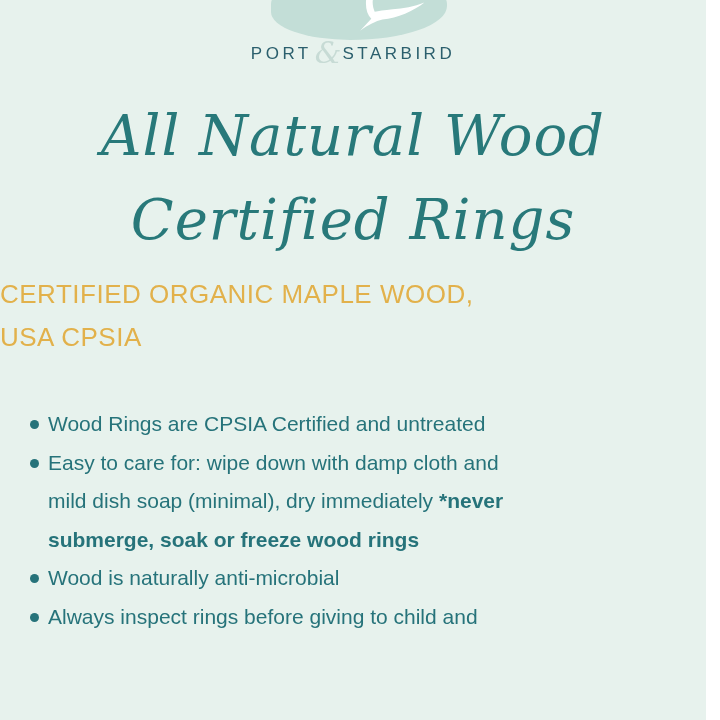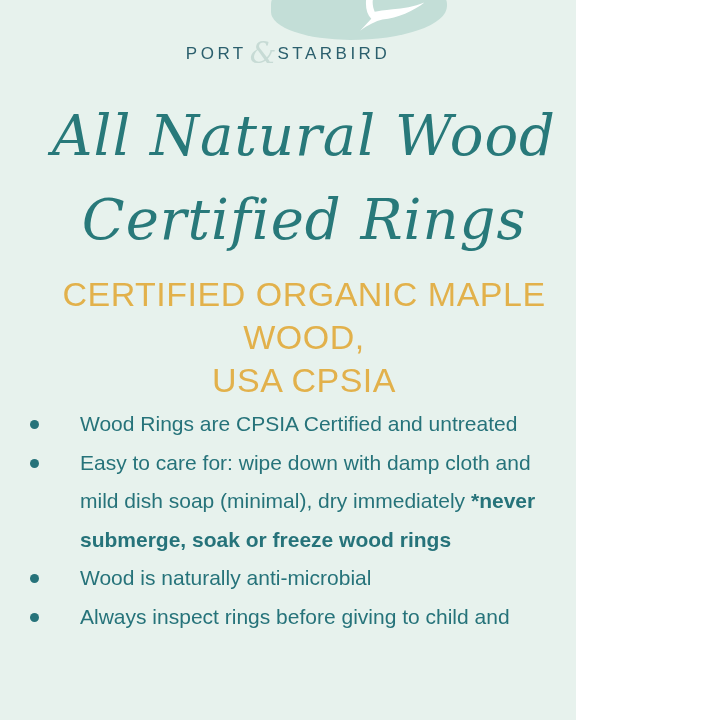--- a/index.html
+++ b/index.html
@@ -1,18 +1,18 @@
 <!DOCTYPE html>
 <html><head>
 <meta charset="utf-8">
 <style>
   html,body { margin:0; padding:0; }
   #poster {
     position:relative;
-    width:576px; height:720px;
+    width:706px; height:720px;
     background:#e7f2ed;
     overflow:hidden;
     font-family:"Liberation Sans", sans-serif;
   }
 
   
   .logo-mark {
     position:absolute;
     left:271px; top:-6px;
     width:176px; height:46px;
@@ -58,23 +58,22 @@
     font-weight:400;
     font-size:56px;
     line-height:84px;
     letter-spacing:1px;
   }
 
   
   .subtitle {
     position:absolute;
     left:0; right:0; top:273px;
-    text-align:center;
     color:#e2b14b;
-    font-size:34px;
+    font-size:26px;
     line-height:43px;
     letter-spacing:0.5px;
     font-weight:400;
   }
 
   
   .bullets {
     position:absolute;
     left:28px; right:8px; top:405px;
     margin:0; padding:0;
@@ -88,21 +87,21 @@
     padding-left:20px;
   }
   .bullets li::before {
     content:"";
     position:absolute;
     left:2px; top:15px;
     width:9px; height:9px;
     border-radius:50%;
     background:#26737a;
   }
-  .line { display:block;padding-left:32px; }
+  .line { display:block; }
   .seg-b { font-weight:700; }
 </style>
 </head>
 <body>
 
 <div id="poster">
 
   <div class="logo-mark">
     <svg class="logo-bird" viewBox="0 0 100 42" xmlns="http://www.w3.org/2000/svg" aria-hidden="true">
       <path fill="#ffffff" d="M28,0 C27,10 29,18 34,23 L21,37 C31,30 39,26 47,24

